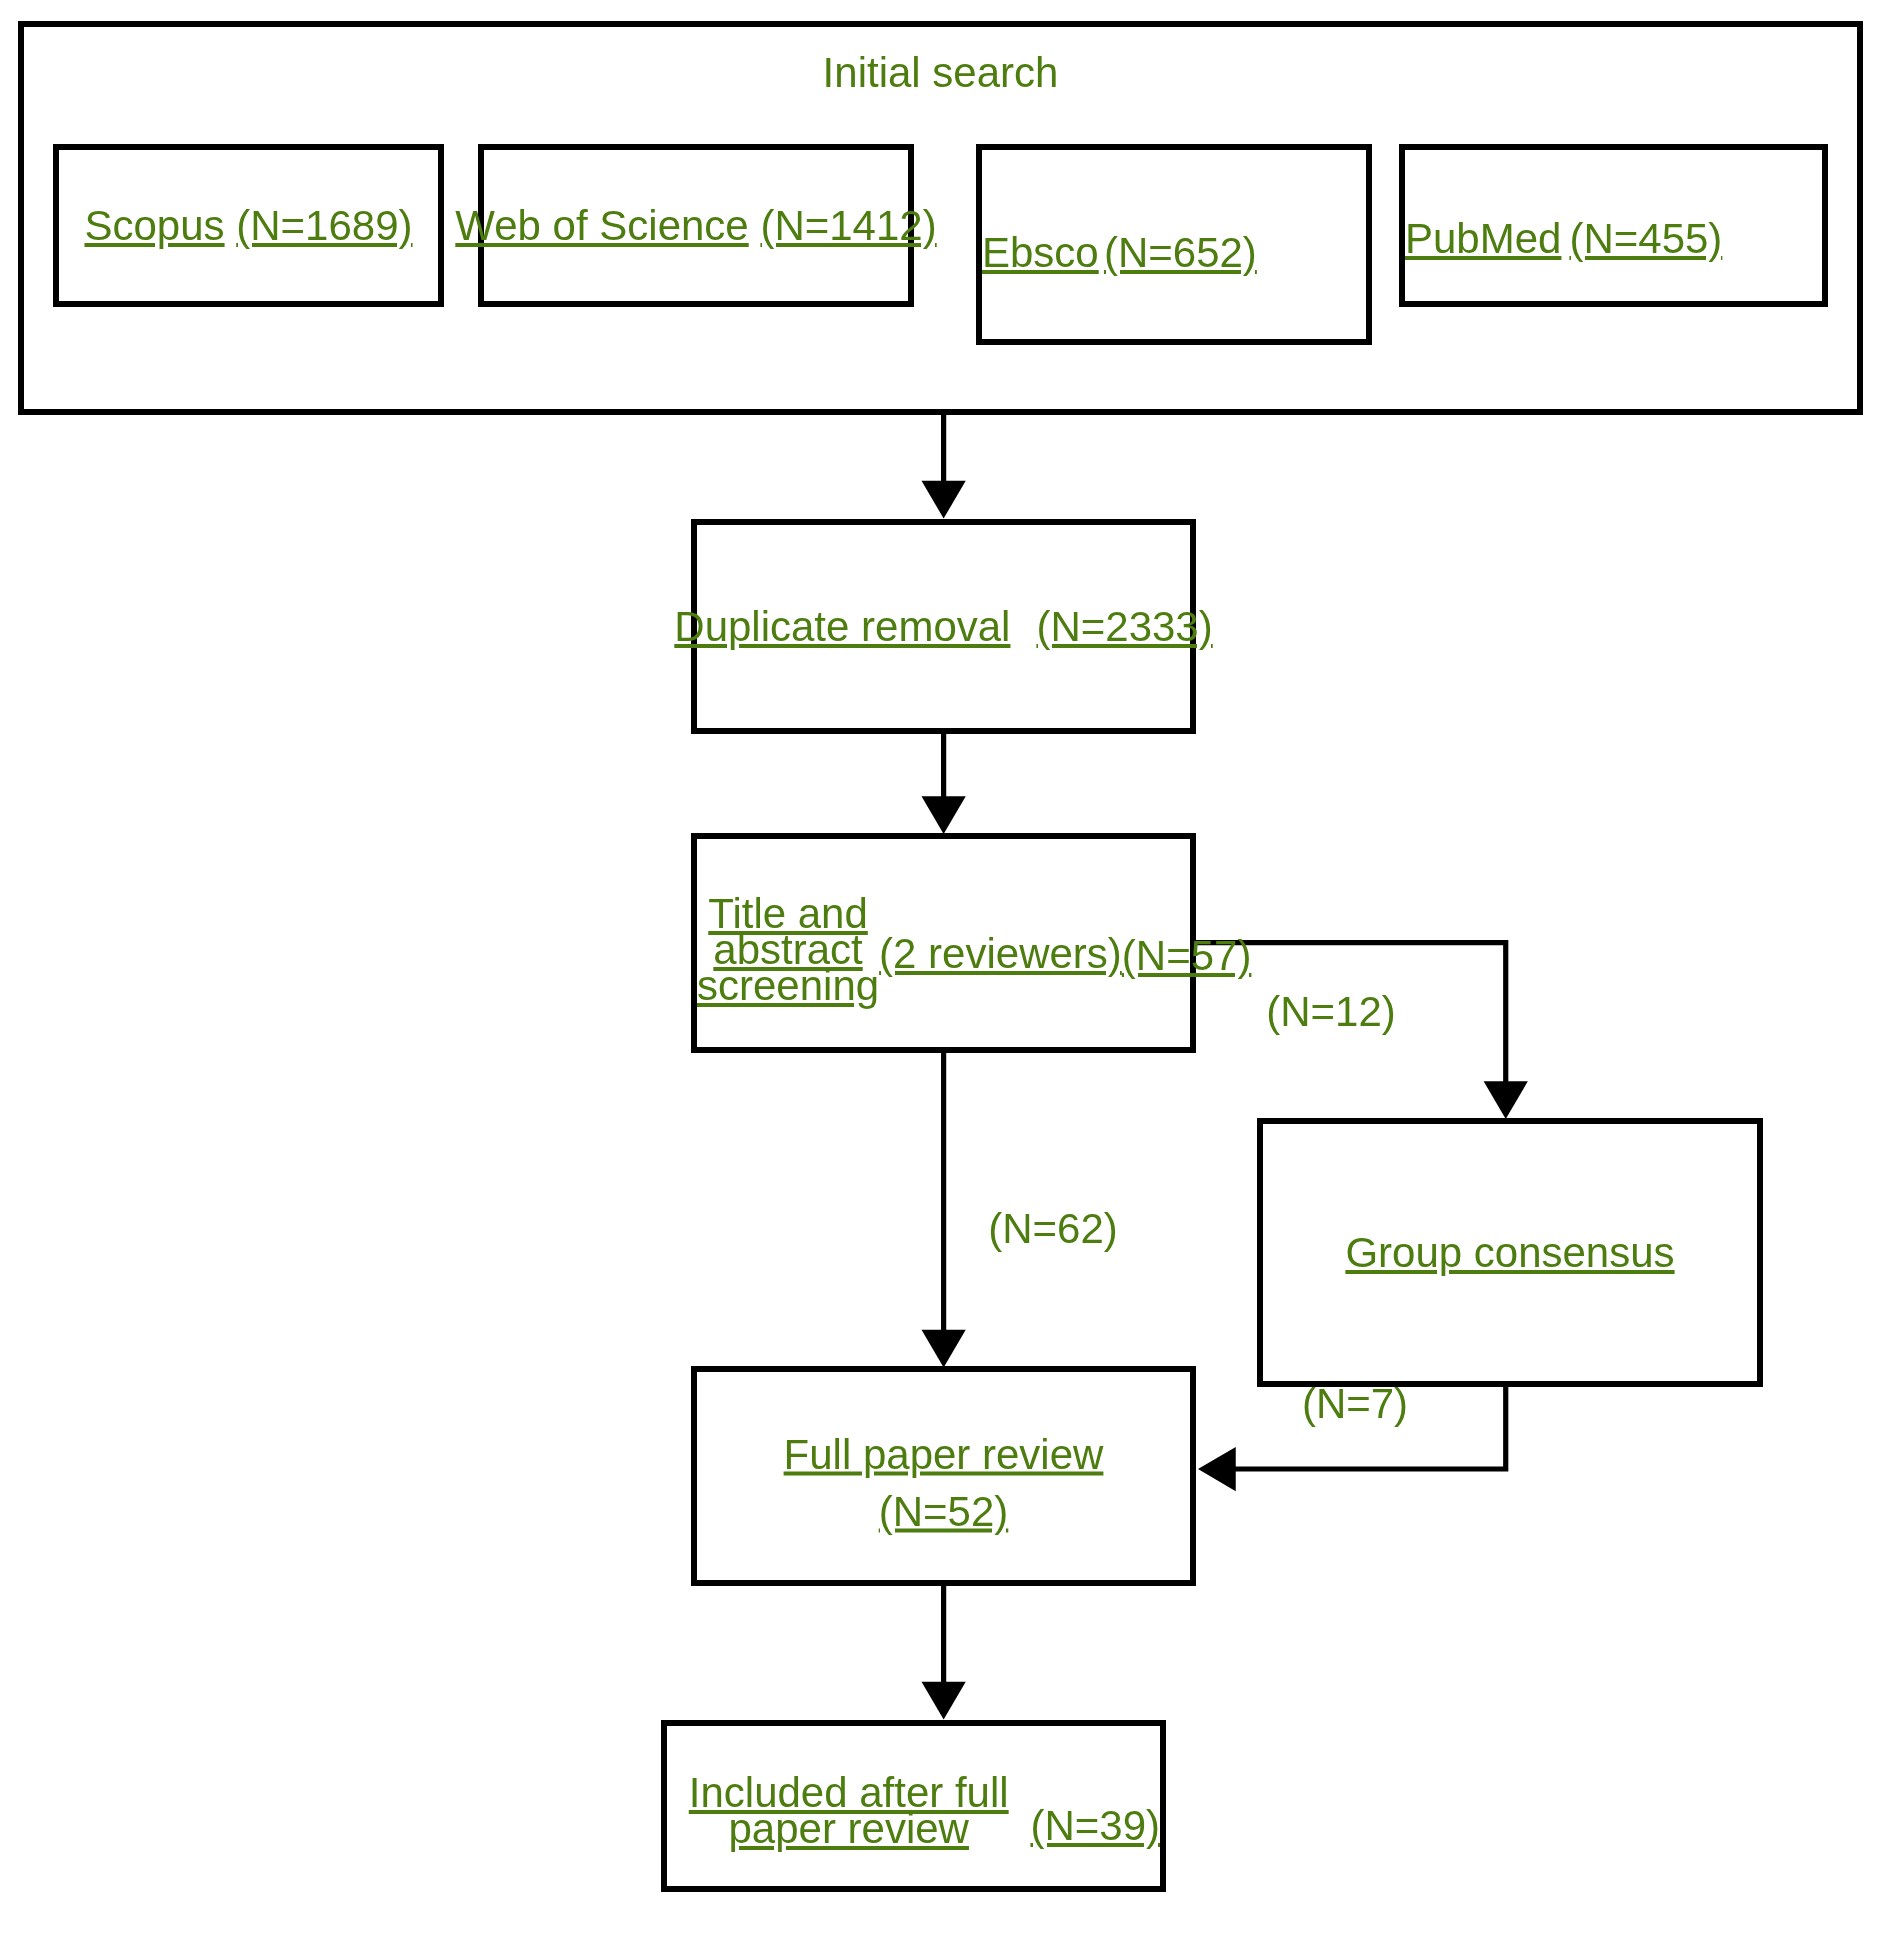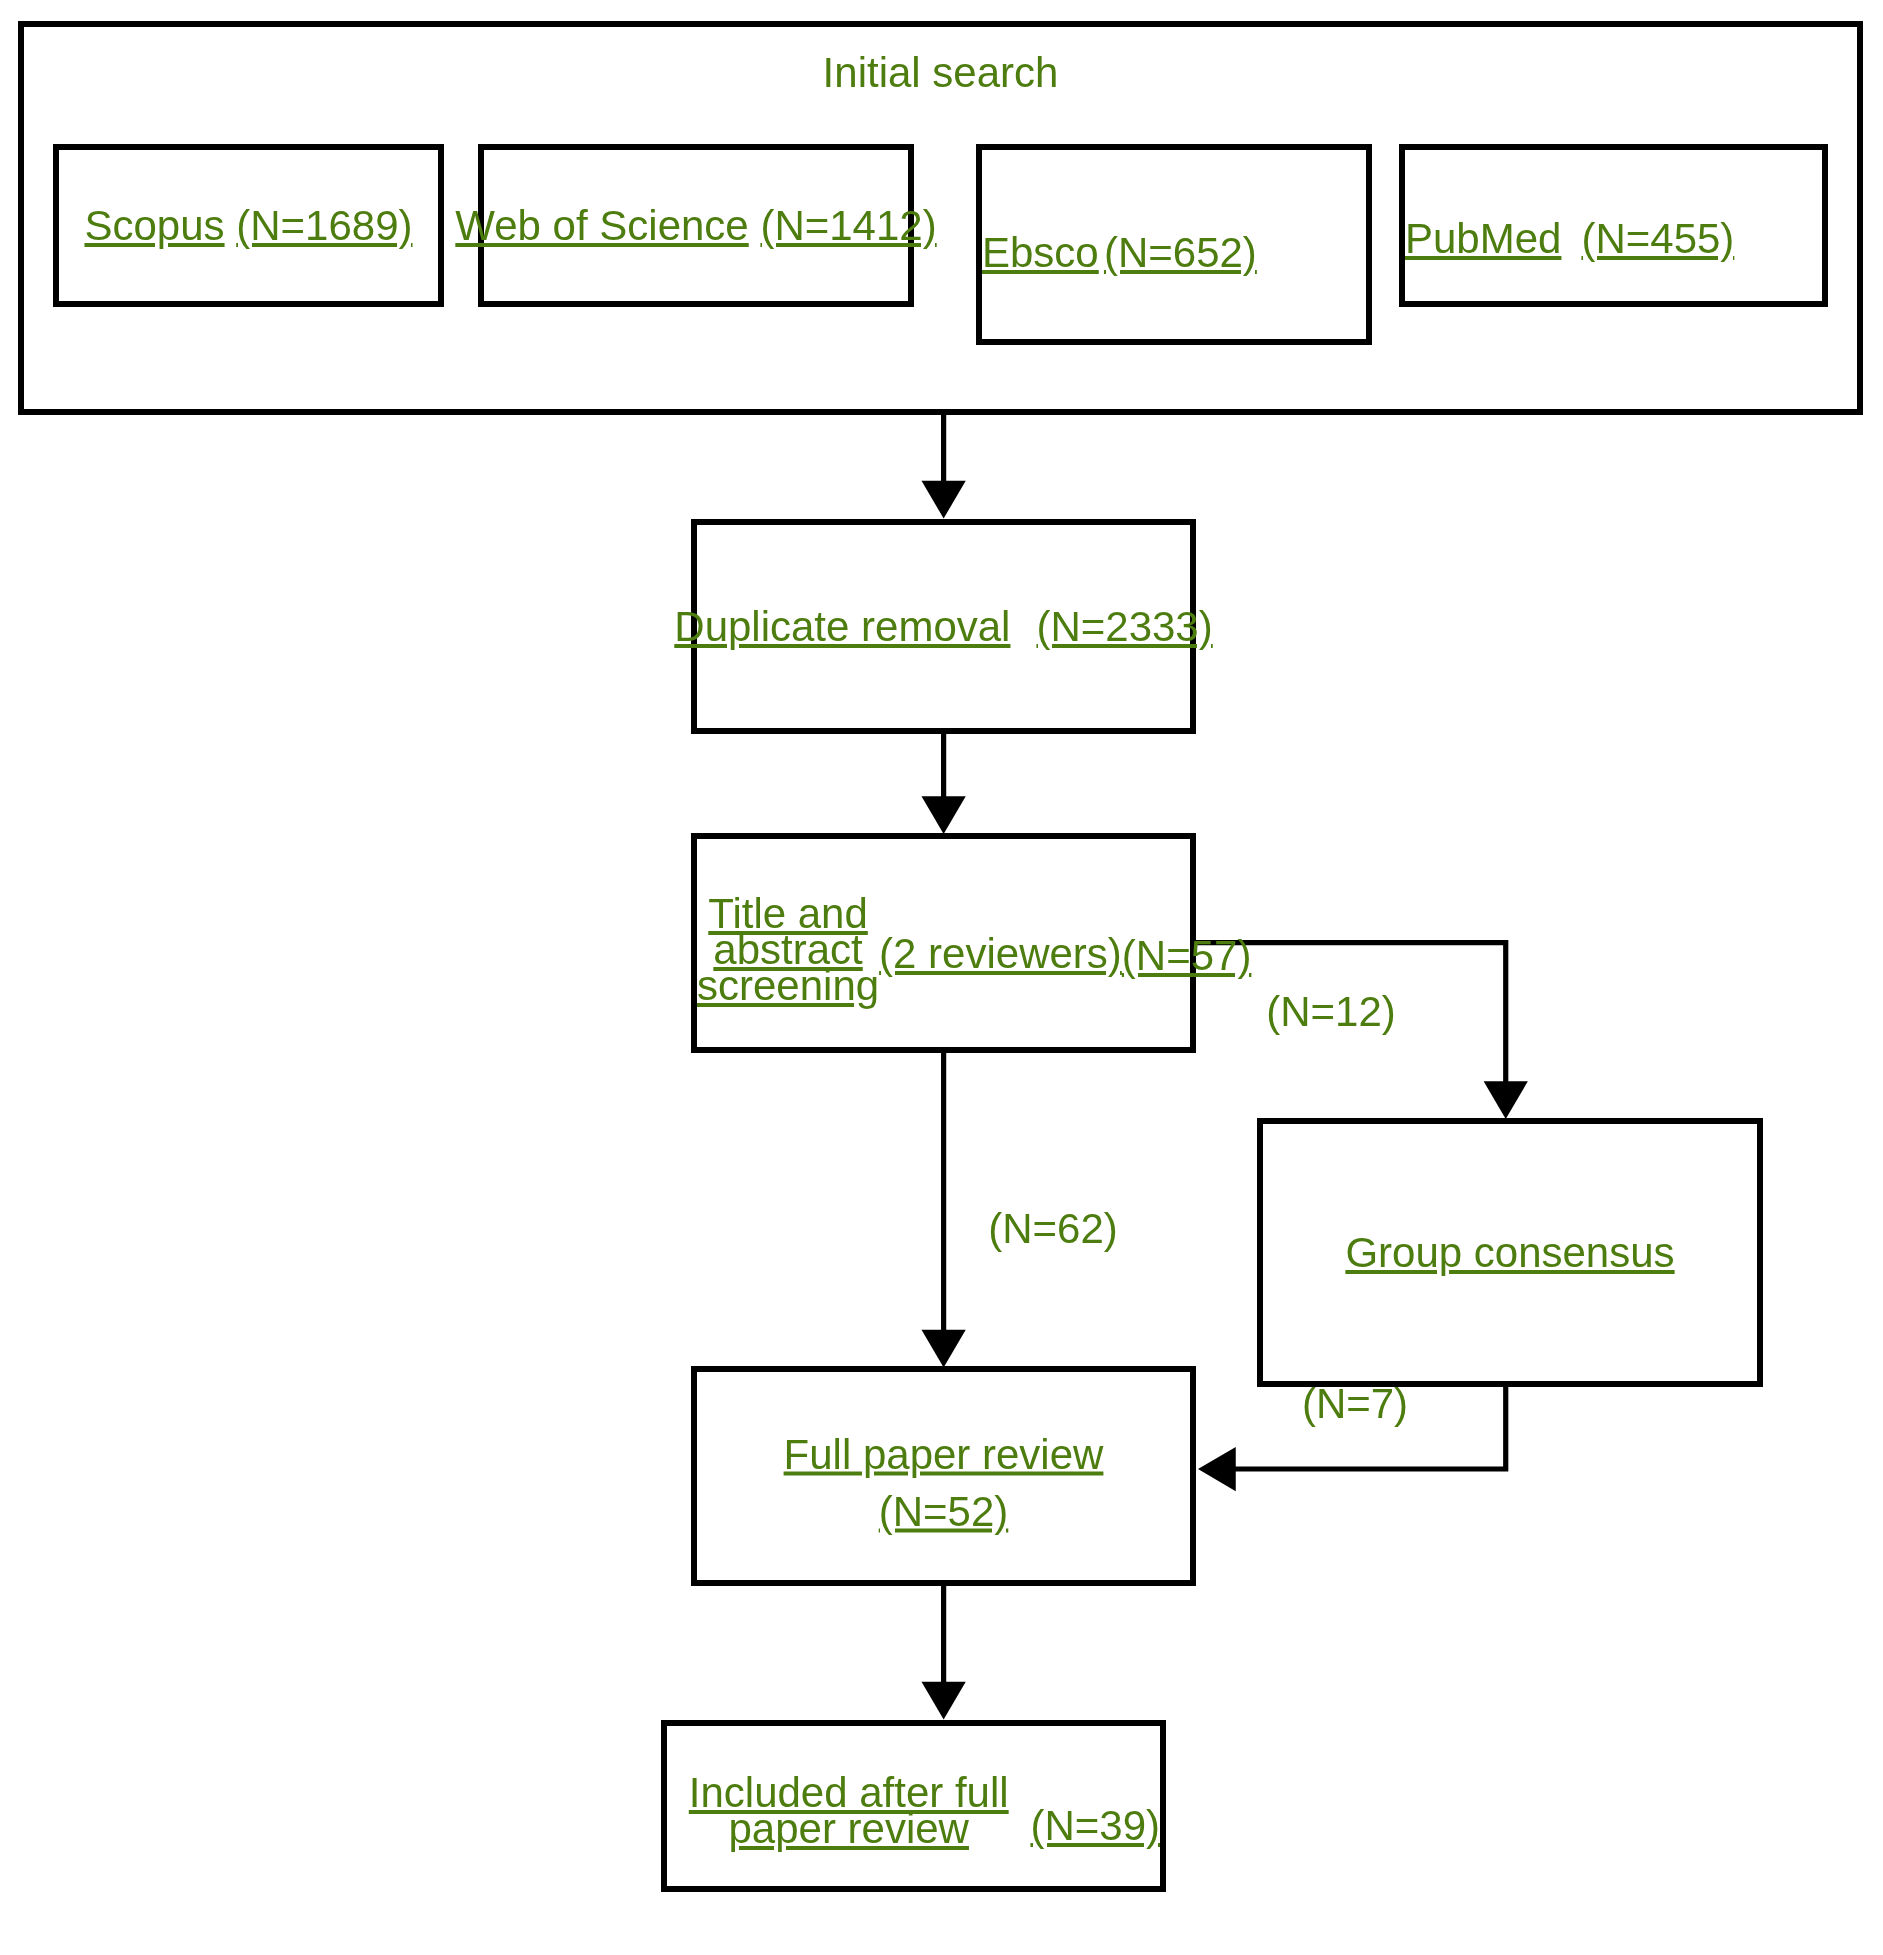--- a/index.html
+++ b/index.html
@@ -52,21 +52,21 @@
     position: absolute;
     left: 0; top: 21.5px;
     width: 100%;
     text-align: center;
     line-height: 48px;
   }
   
   .src-scopus  { left: 29px;   top: 117px; width: 391px; height: 163px; gap: 11.7px; }
   .src-wos     { left: 454px;  top: 117px; width: 436px; height: 163px; gap: 11.7px; }
   .src-ebsco   { left: 952px; top: 117px; width: 396px; height: 201px; gap: 5.2px;  padding-top: 16.3px; }
-  .src-pubmed  { left: 1375px; top: 117px; width: 429px; height: 163px; gap: 20px;  padding-top: 26px; }
+  .src-pubmed  { left: 1375px; top: 117px; width: 429px; height: 163px; gap: 8px;  padding-top: 26px; }
   
   .node-duplicate { left: 691px; top: 519px;  width: 505px; height: 215px; gap: 26px; }
   .node-screening { left: 691px; top: 833px; width: 505px; height: 220px; padding-top: 13px; }
   .node-consensus { left: 1257px; top: 1118px; width: 506px; height: 269px; }
   .node-fullpaper { left: 691px; top: 1366px; width: 505px; height: 220px; gap: 9px; }
   .node-fullpaper .inner-shift { transform: translateY(6.5px); display:flex; flex-direction:column; align-items:center; gap:9px; }
   .node-included  { left: 661px; top: 1720px; width: 505px; height: 172px; padding-top: 9px; }
   .mt-note  { margin-top: 9px; }
   .mt-count { margin-top: 13px; }
   .mt-count-big { margin-top: 31px; }

